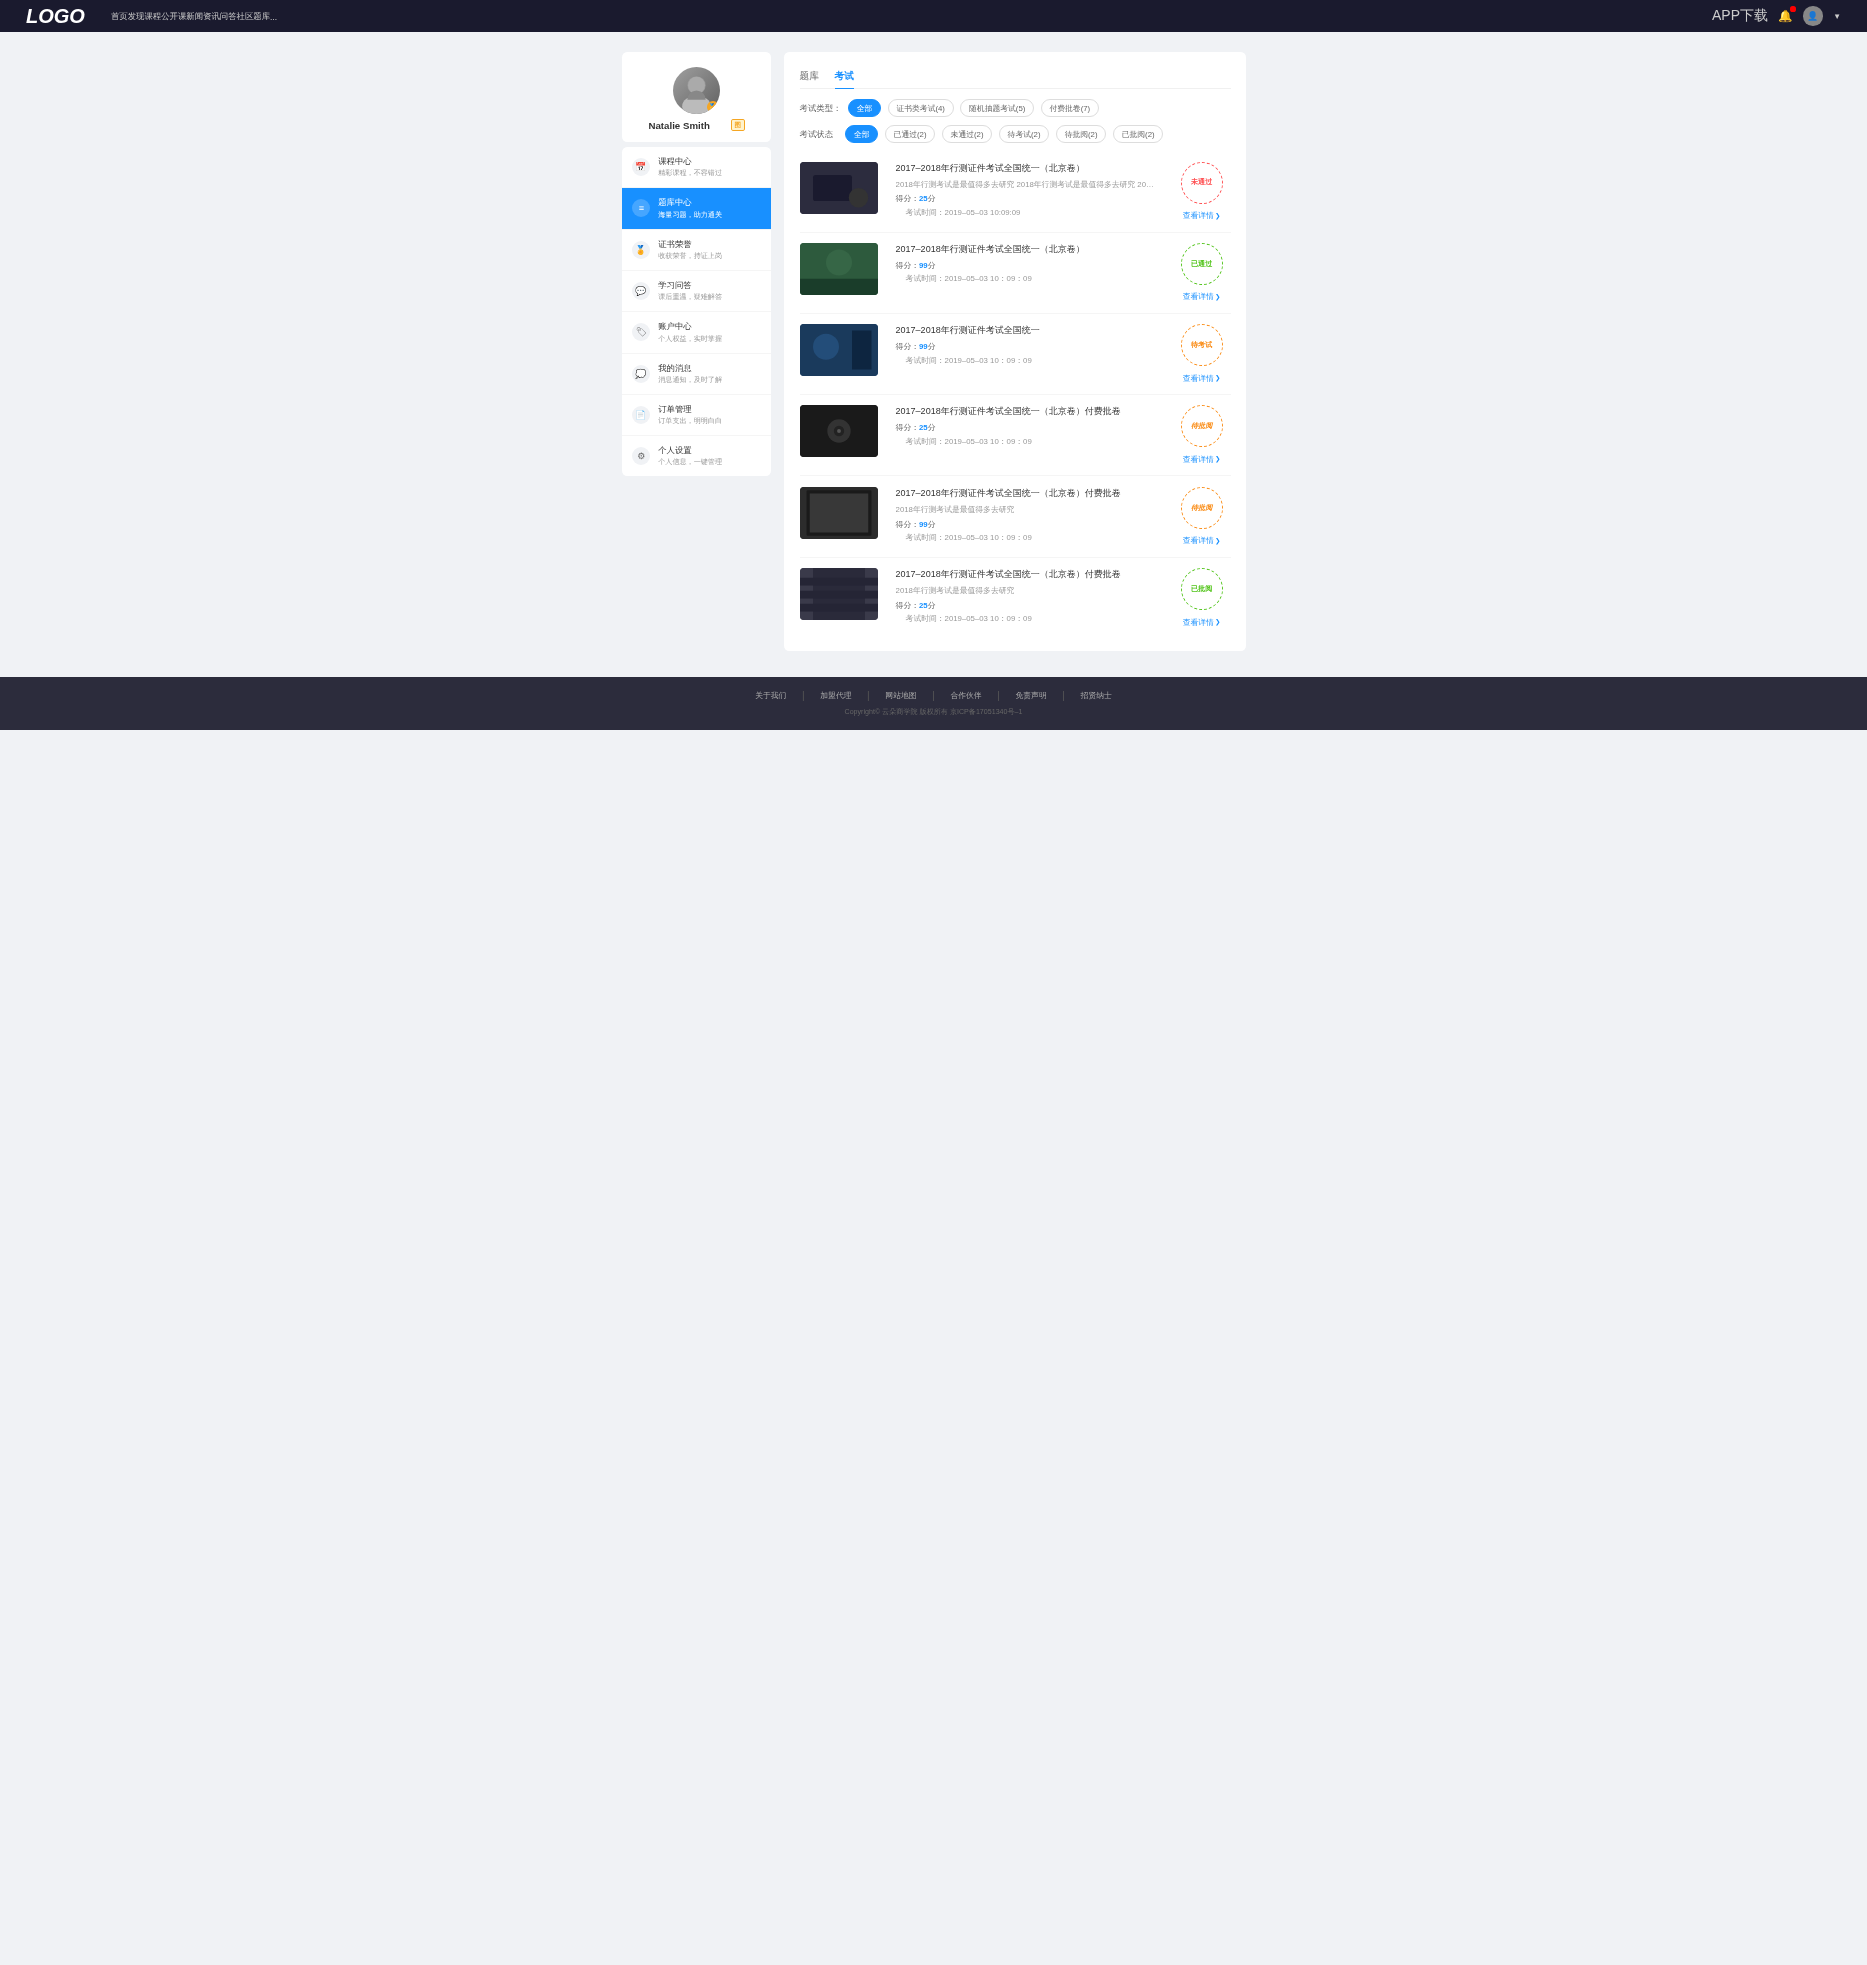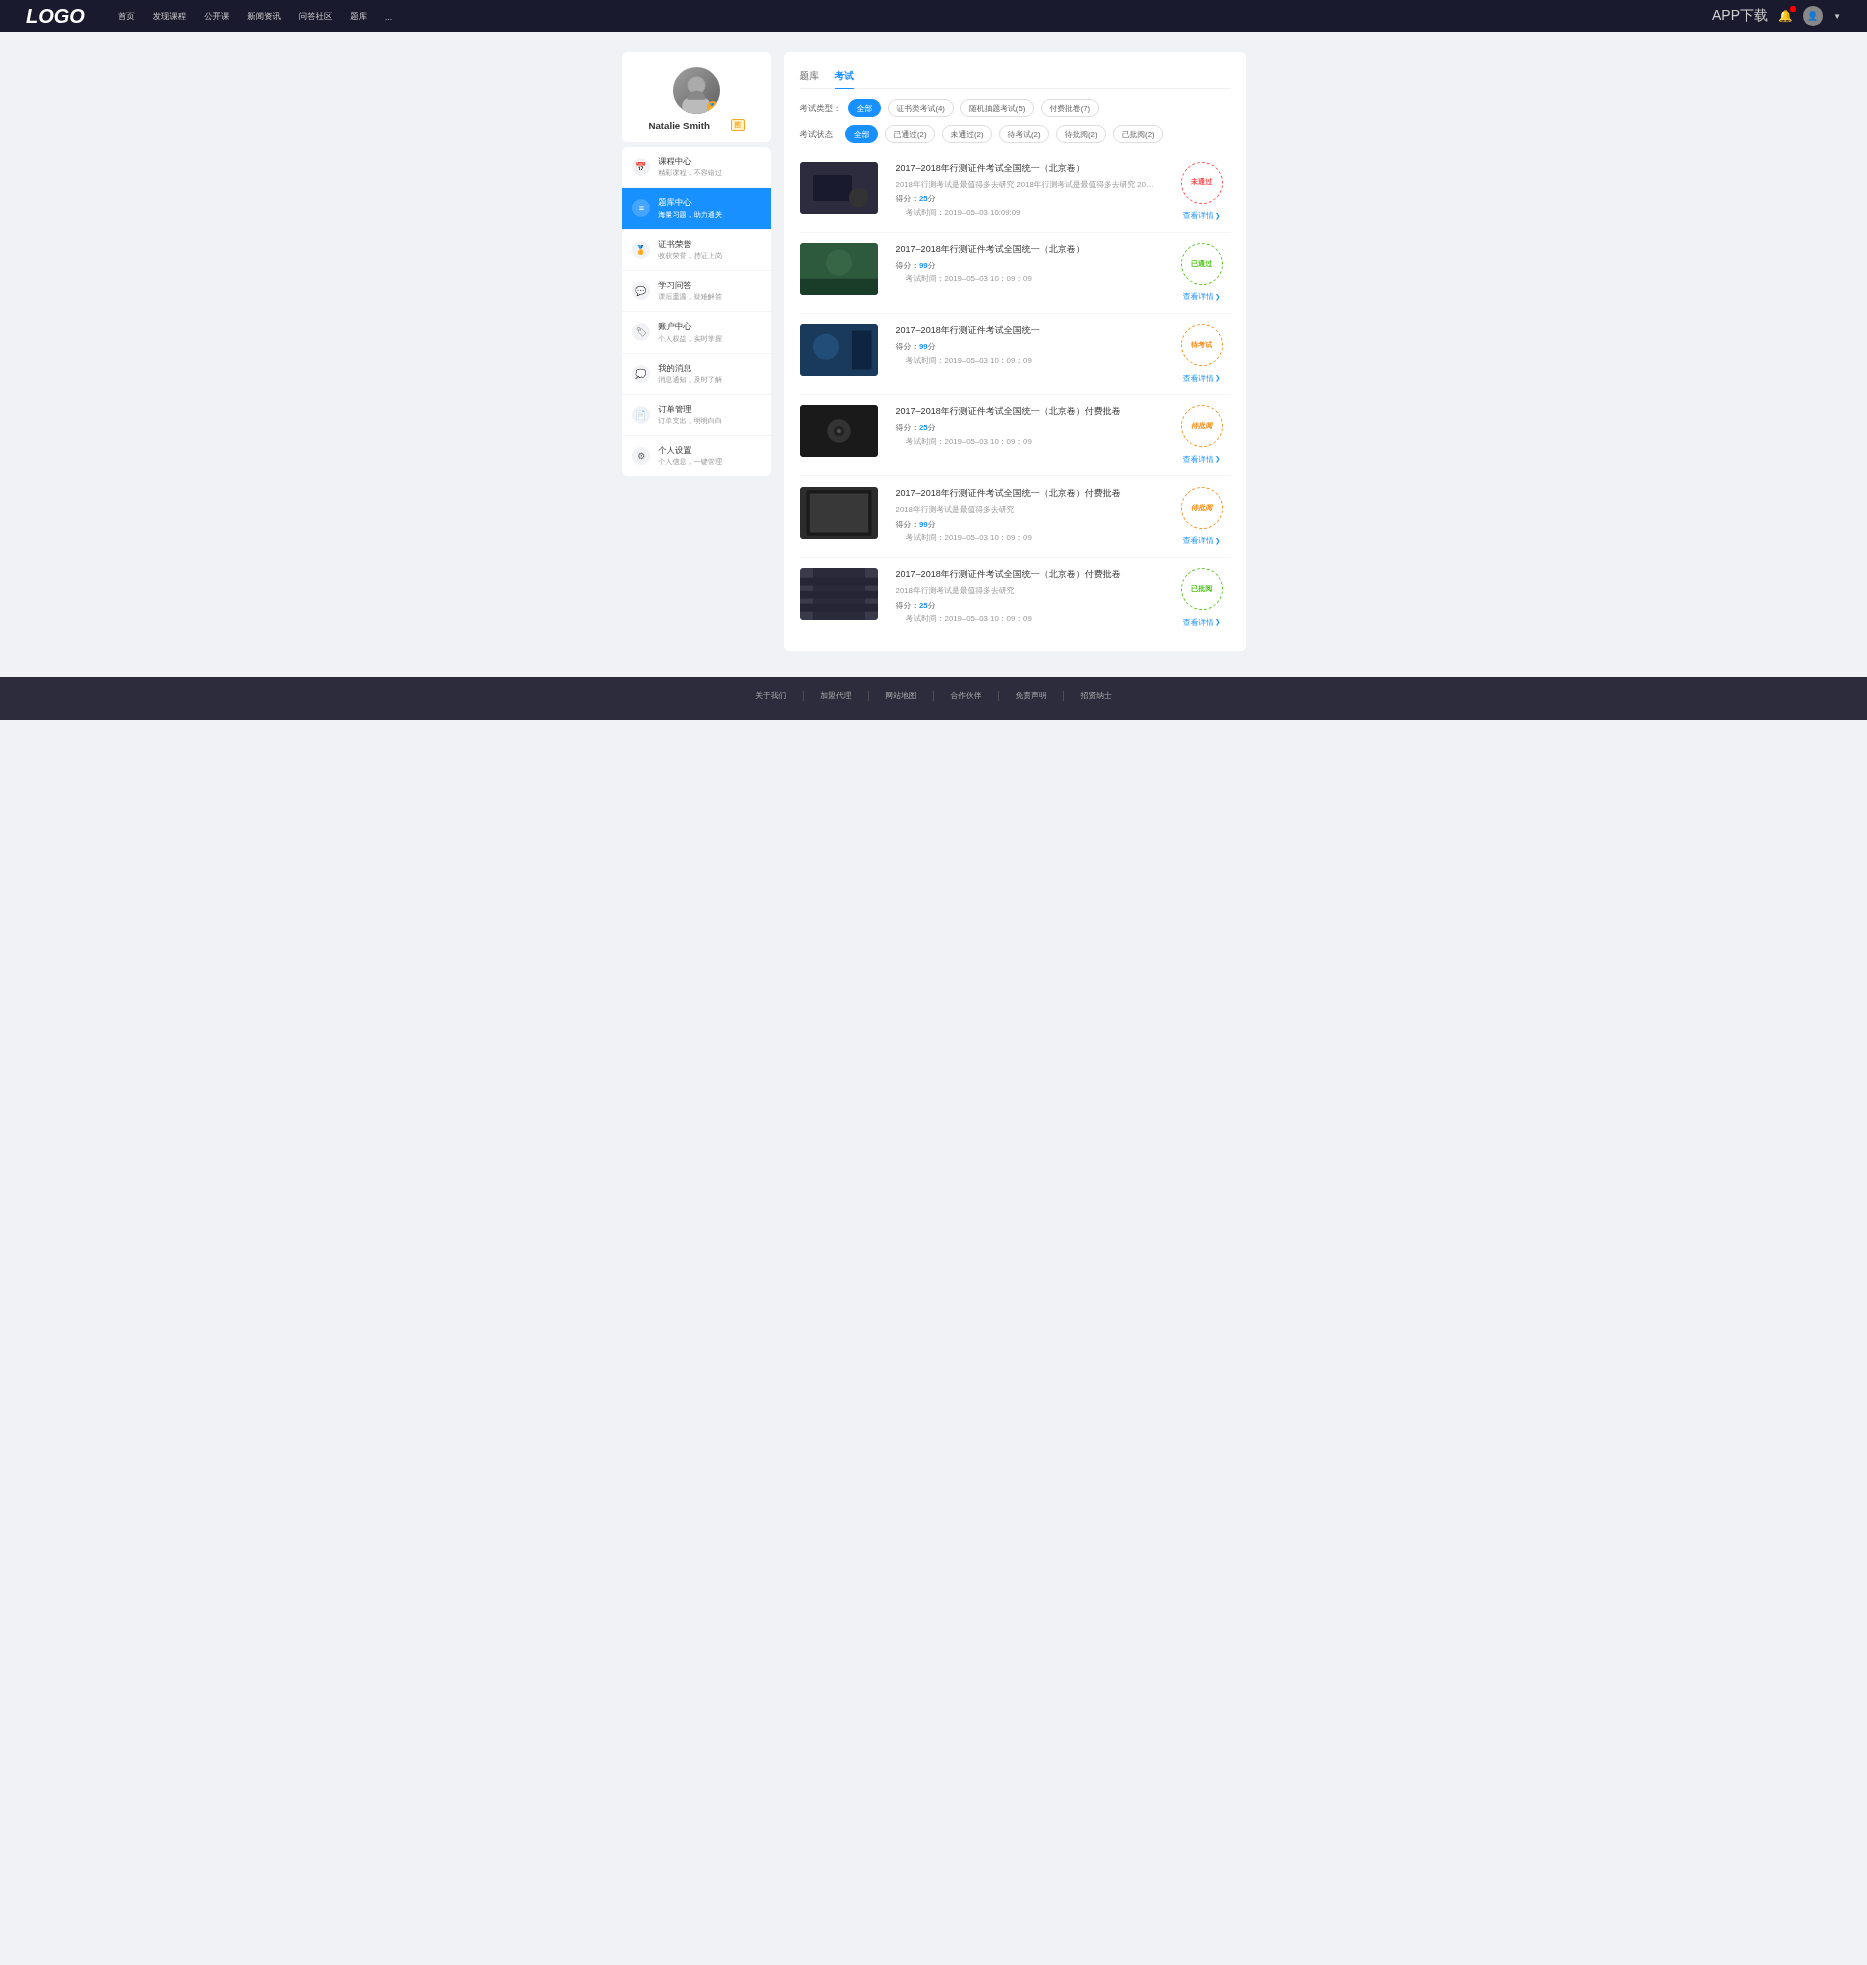--- a/index.html
+++ b/index.html
@@ -19,23 +19,21 @@
     .header-logo {
       color: #fff;
       font-size: 20px;
       font-weight: bold;
       margin-right: 26px;
       font-style: italic;
     }
     .header-nav {
       display: flex;
       align-items: flex-end;
-      gap: 18px;
       flex: 1;
-      margin-left: 7px;
     }
     .header-nav a {
       color: #ccc;
       text-decoration: none;
       font-size: 8.4px;
     }
     .header-right {
       display: flex;
       align-items: center;
       gap: 10.4px;
@@ -631,14 +629,15 @@
       <a href="#">加盟代理</a>
       <span class="divider">|</span>
       <a href="#">网站地图</a>
       <span class="divider">|</span>
       <a href="#">合作伙伴</a>
       <span class="divider">|</span>
       <a href="#">免责声明</a>
       <span class="divider">|</span>
       <a href="#">招贤纳士</a>
     </div>
+  <div class="footer-copyright">Copyright© 云朵商学院  版权所有    京ICP备17051340号–1</div>
 </footer>
 
 
 </body></html>

